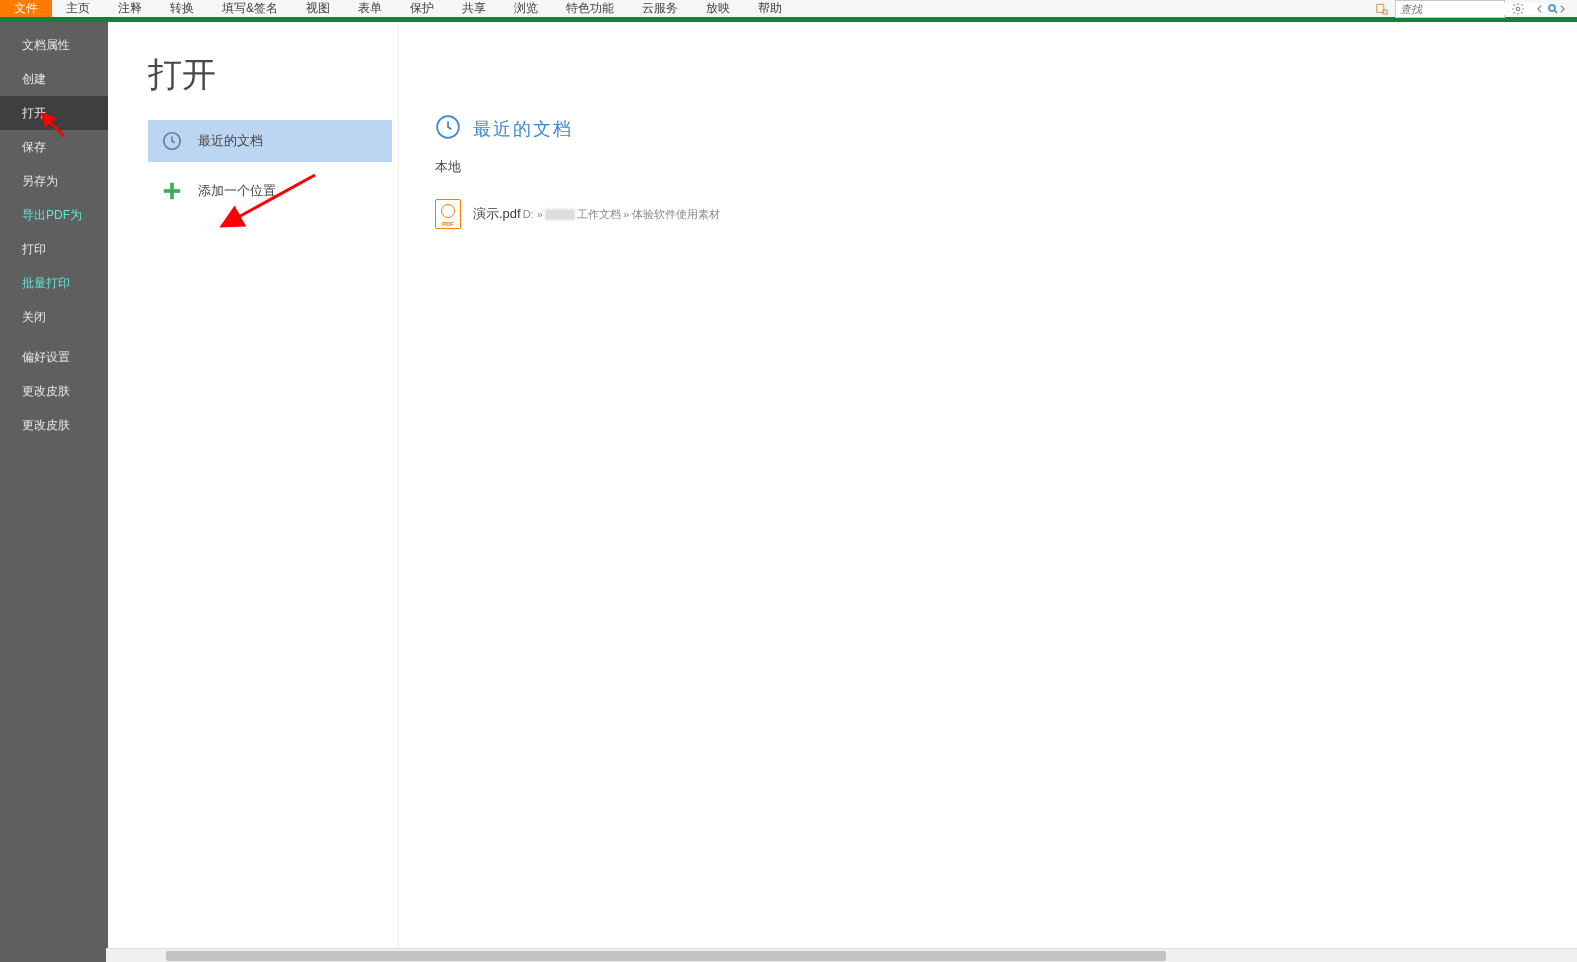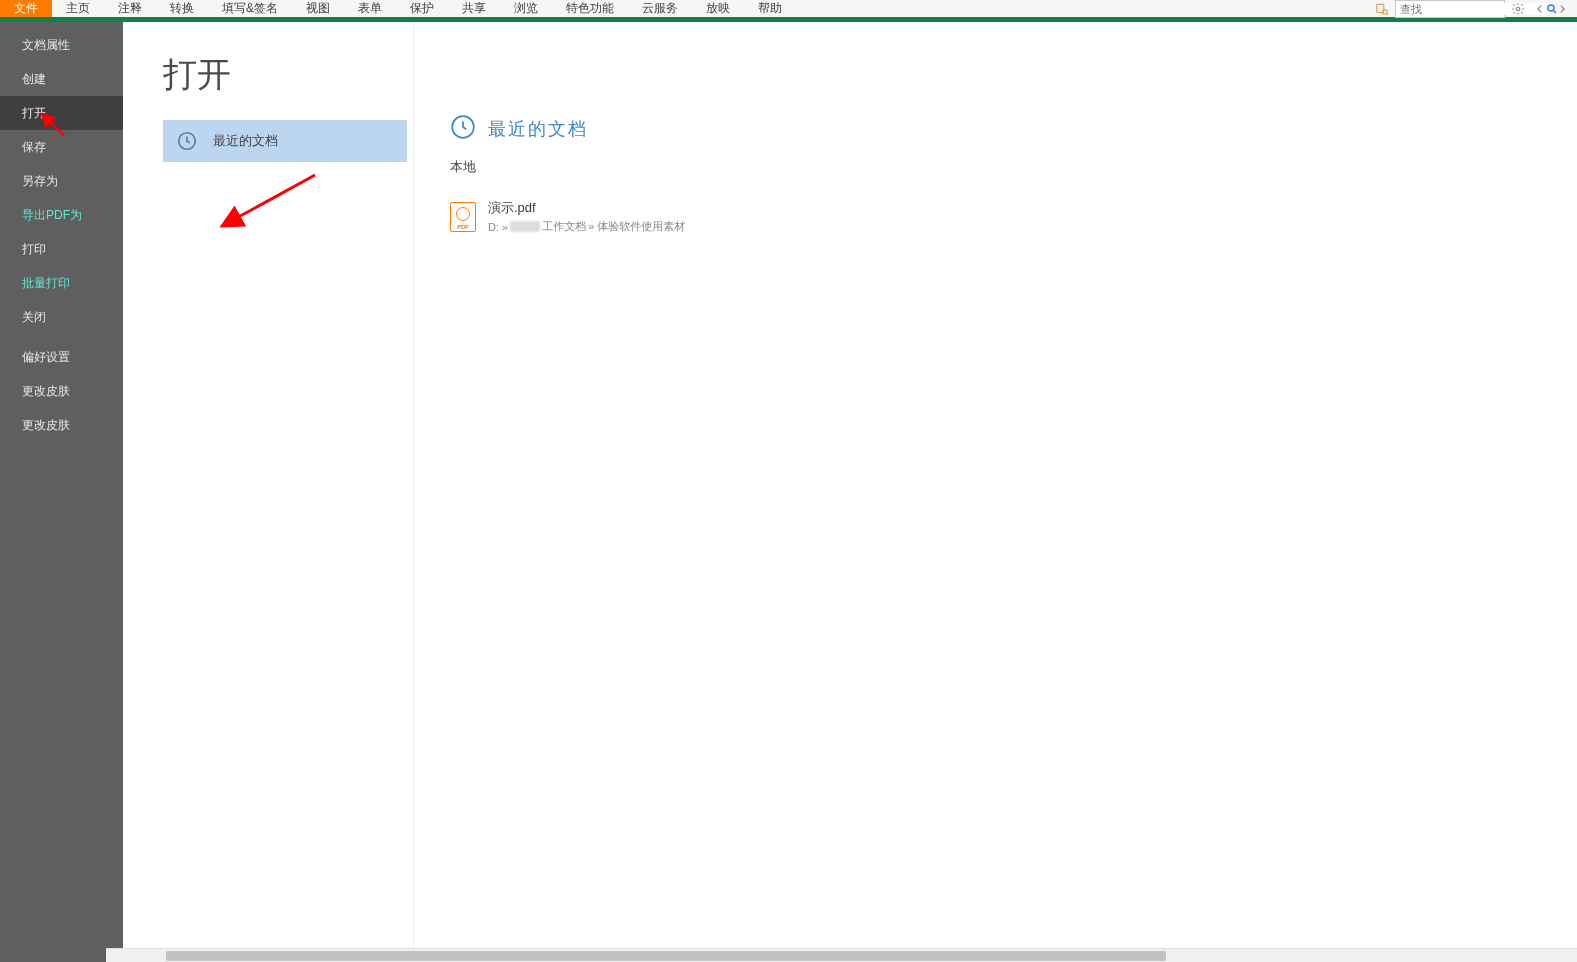--- a/index.html
+++ b/index.html
@@ -40,20 +40,21 @@
       height: 18px;
       width: 110px;
     }
     .search-box input {
       flex: 1;
       border: none;
       outline: none;
       font-size: 11px;
       padding: 0 4px;
       color: #666;
+      font-style: italic;
     }
     .search-box .search-icon {
       width: 18px;
       height: 16px;
       display: flex;
       align-items: center;
       justify-content: center;
     }
     .gear-btn, .nav-btn {
       width: 18px;
@@ -68,21 +69,21 @@
       width: 18px; height: 18px;
       display:flex; align-items:center; justify-content:center;
       color:#e0a060;
     }
 
     .body-area {
       display: flex;
       height: calc(100% - 22px);
     }
     .sidebar {
-      width: 123px;
+      width: 108px;
       background: #5f5f5f;
       display: flex;
       flex-direction: column;
       padding-top: 6px;
     }
     .sidebar-item {
       height: 34px;
       display: flex;
       align-items: center;
       padding-left: 22px;
@@ -165,21 +166,21 @@
       position: relative;
     }
     .doc-icon::before {
       content: "";
       position: absolute;
       top: 4px;
       width: 12px; height: 12px;
       border: 1.5px solid #ff7a00;
       border-radius: 50%;
     }
-    .doc-meta { display: flex; flex-direction: column; gap: 2px; }
+    .doc-meta { display: flex; flex-direction: row; gap: 2px; }
     .doc-name { font-size: 13px; color: #3b3b3b; }
     .doc-path { font-size: 11px; color: #888; display:flex; align-items:center; gap:2px;}
     .path-blur {
       display:inline-block; width:30px; height:11px;
       background:#ddd; filter:blur(1px); border-radius:2px;
     }
 
     .red-arrow {
       position: absolute;
       pointer-events: none;
@@ -273,20 +274,29 @@
     <div id="loc-list">
         <div class="loc-item selected">
           <span class="loc-icon">
             <svg width="22" height="22" viewBox="0 0 24 24" fill="none" stroke="#5a7ca8" stroke-width="1.8">
               <circle cx="12" cy="12" r="9"></circle>
               <path d="M12 7v5l3 2"></path>
             </svg>
           </span>
           <span>最近的文档</span>
         </div>
+        <div class="loc-item">
+          <span class="loc-icon">
+            <svg width="22" height="22" viewBox="0 0 24 24">
+              <rect x="10" y="3" width="4" height="18" fill="#3fae5a"></rect>
+              <rect x="3" y="10" width="18" height="4" fill="#3fae5a"></rect>
+            </svg>
+          </span>
+          <span>添加一个位置</span>
+        </div>
       </div>
   </div>
 
   <div class="panel-main">
     <div class="recent-head">
       <span>
         <svg width="26" height="26" viewBox="0 0 24 24" fill="none" stroke="#3d86d6" stroke-width="1.6">
             <circle cx="12" cy="12" r="10"></circle>
             <path d="M12 7v5l3 2"></path>
           </svg>

